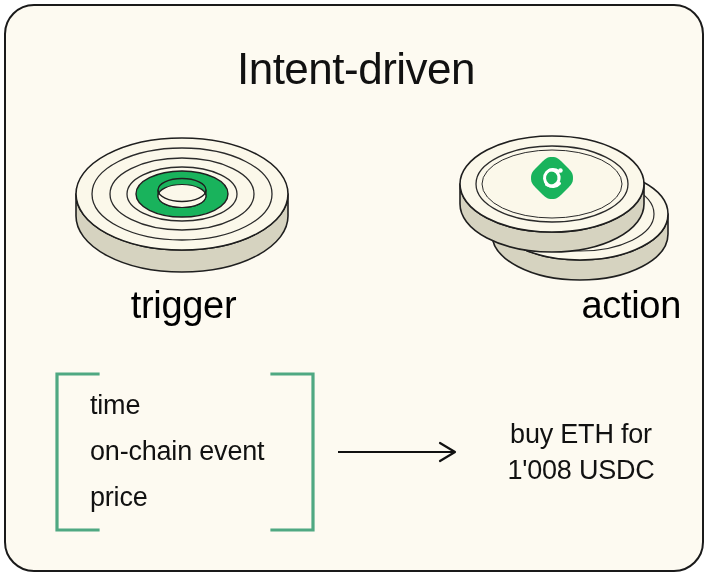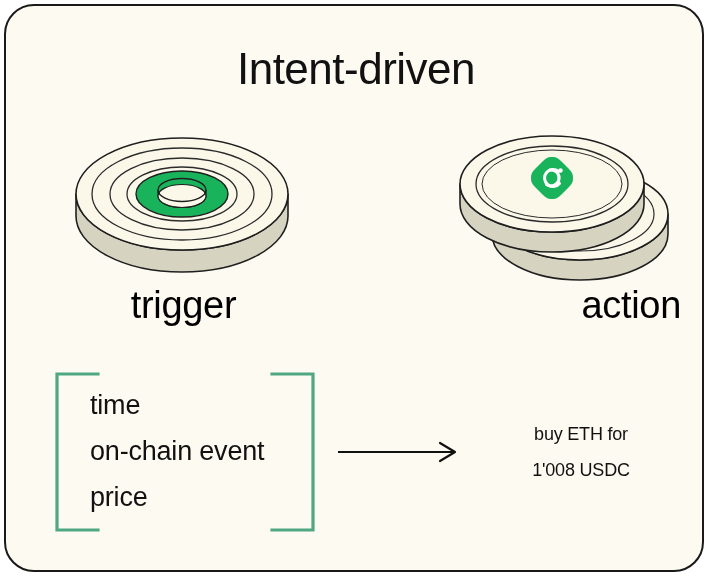--- a/index.html
+++ b/index.html
@@ -88,21 +88,21 @@
     width: 130px;
     height: 28px;
   }
 
   #action-text {
     position: absolute;
     left: 460px;
     top: 410px;
     width: 230px;
     text-align: center;
-    font-size: 18px;
+    font-size: 27px;
     line-height: 36px;
     color: #111111;
     letter-spacing: -0.2px;
   }
 </style>
 </head>
 <body>
 
 <div id="card">
 

